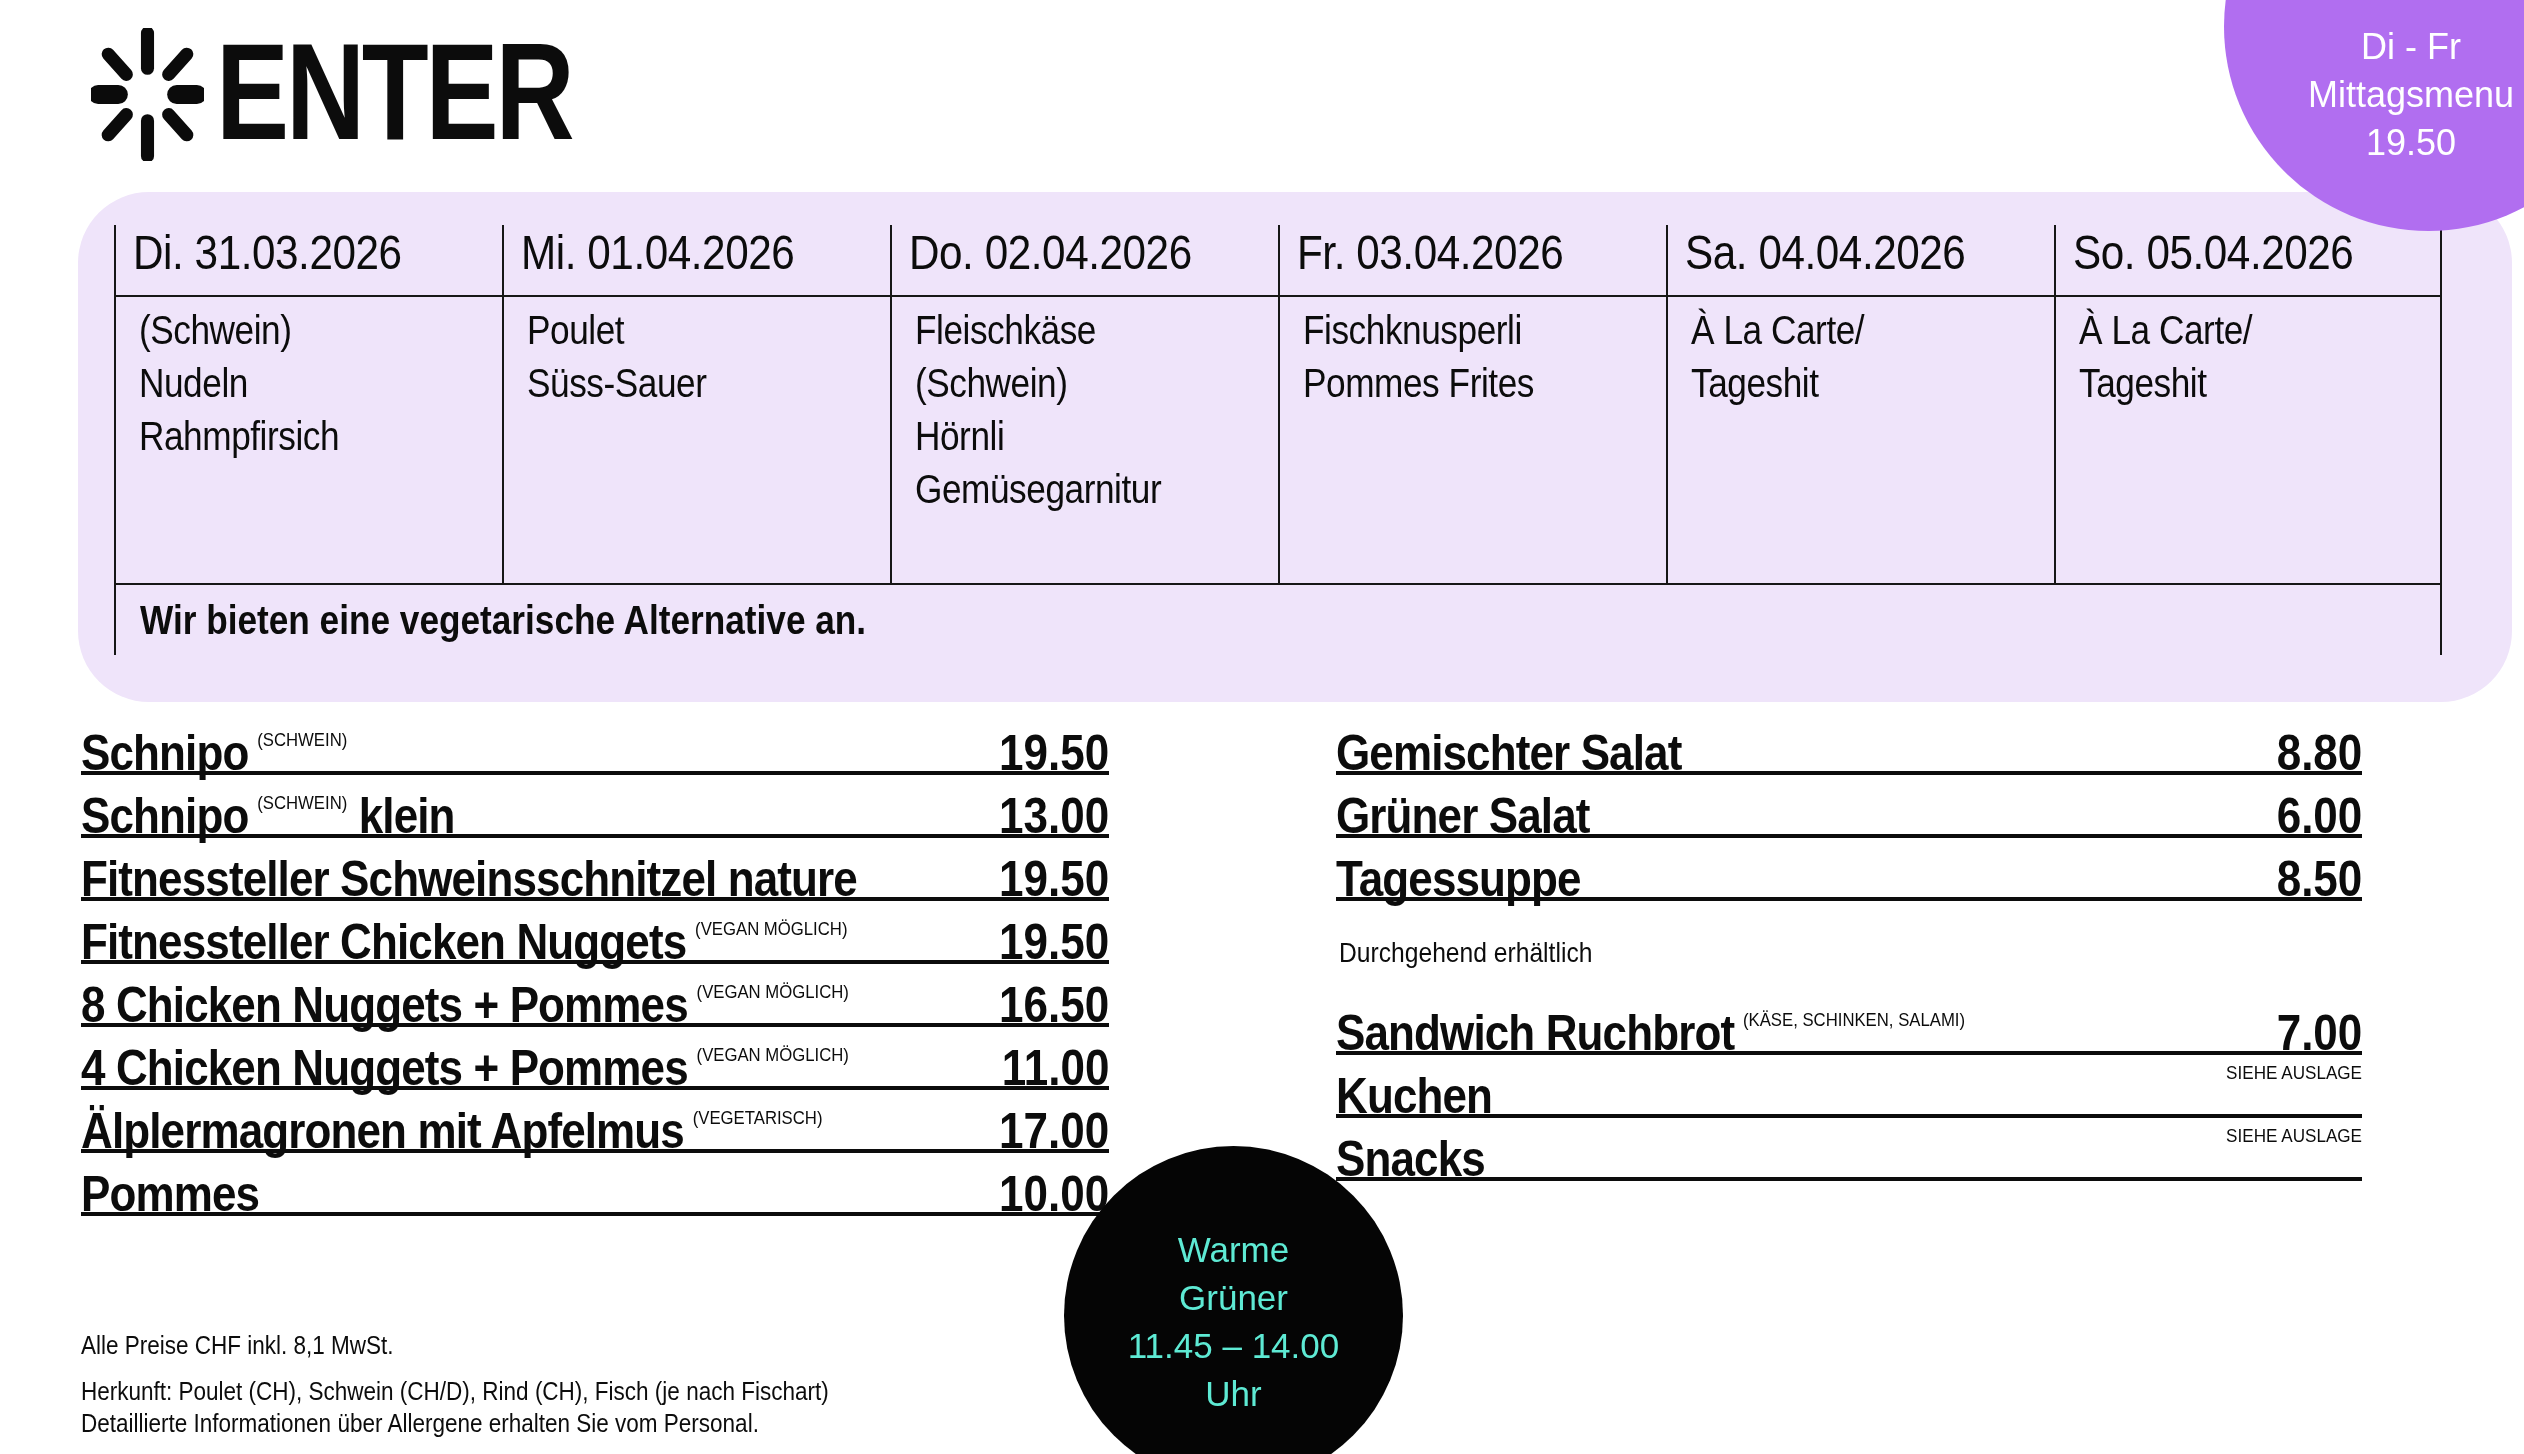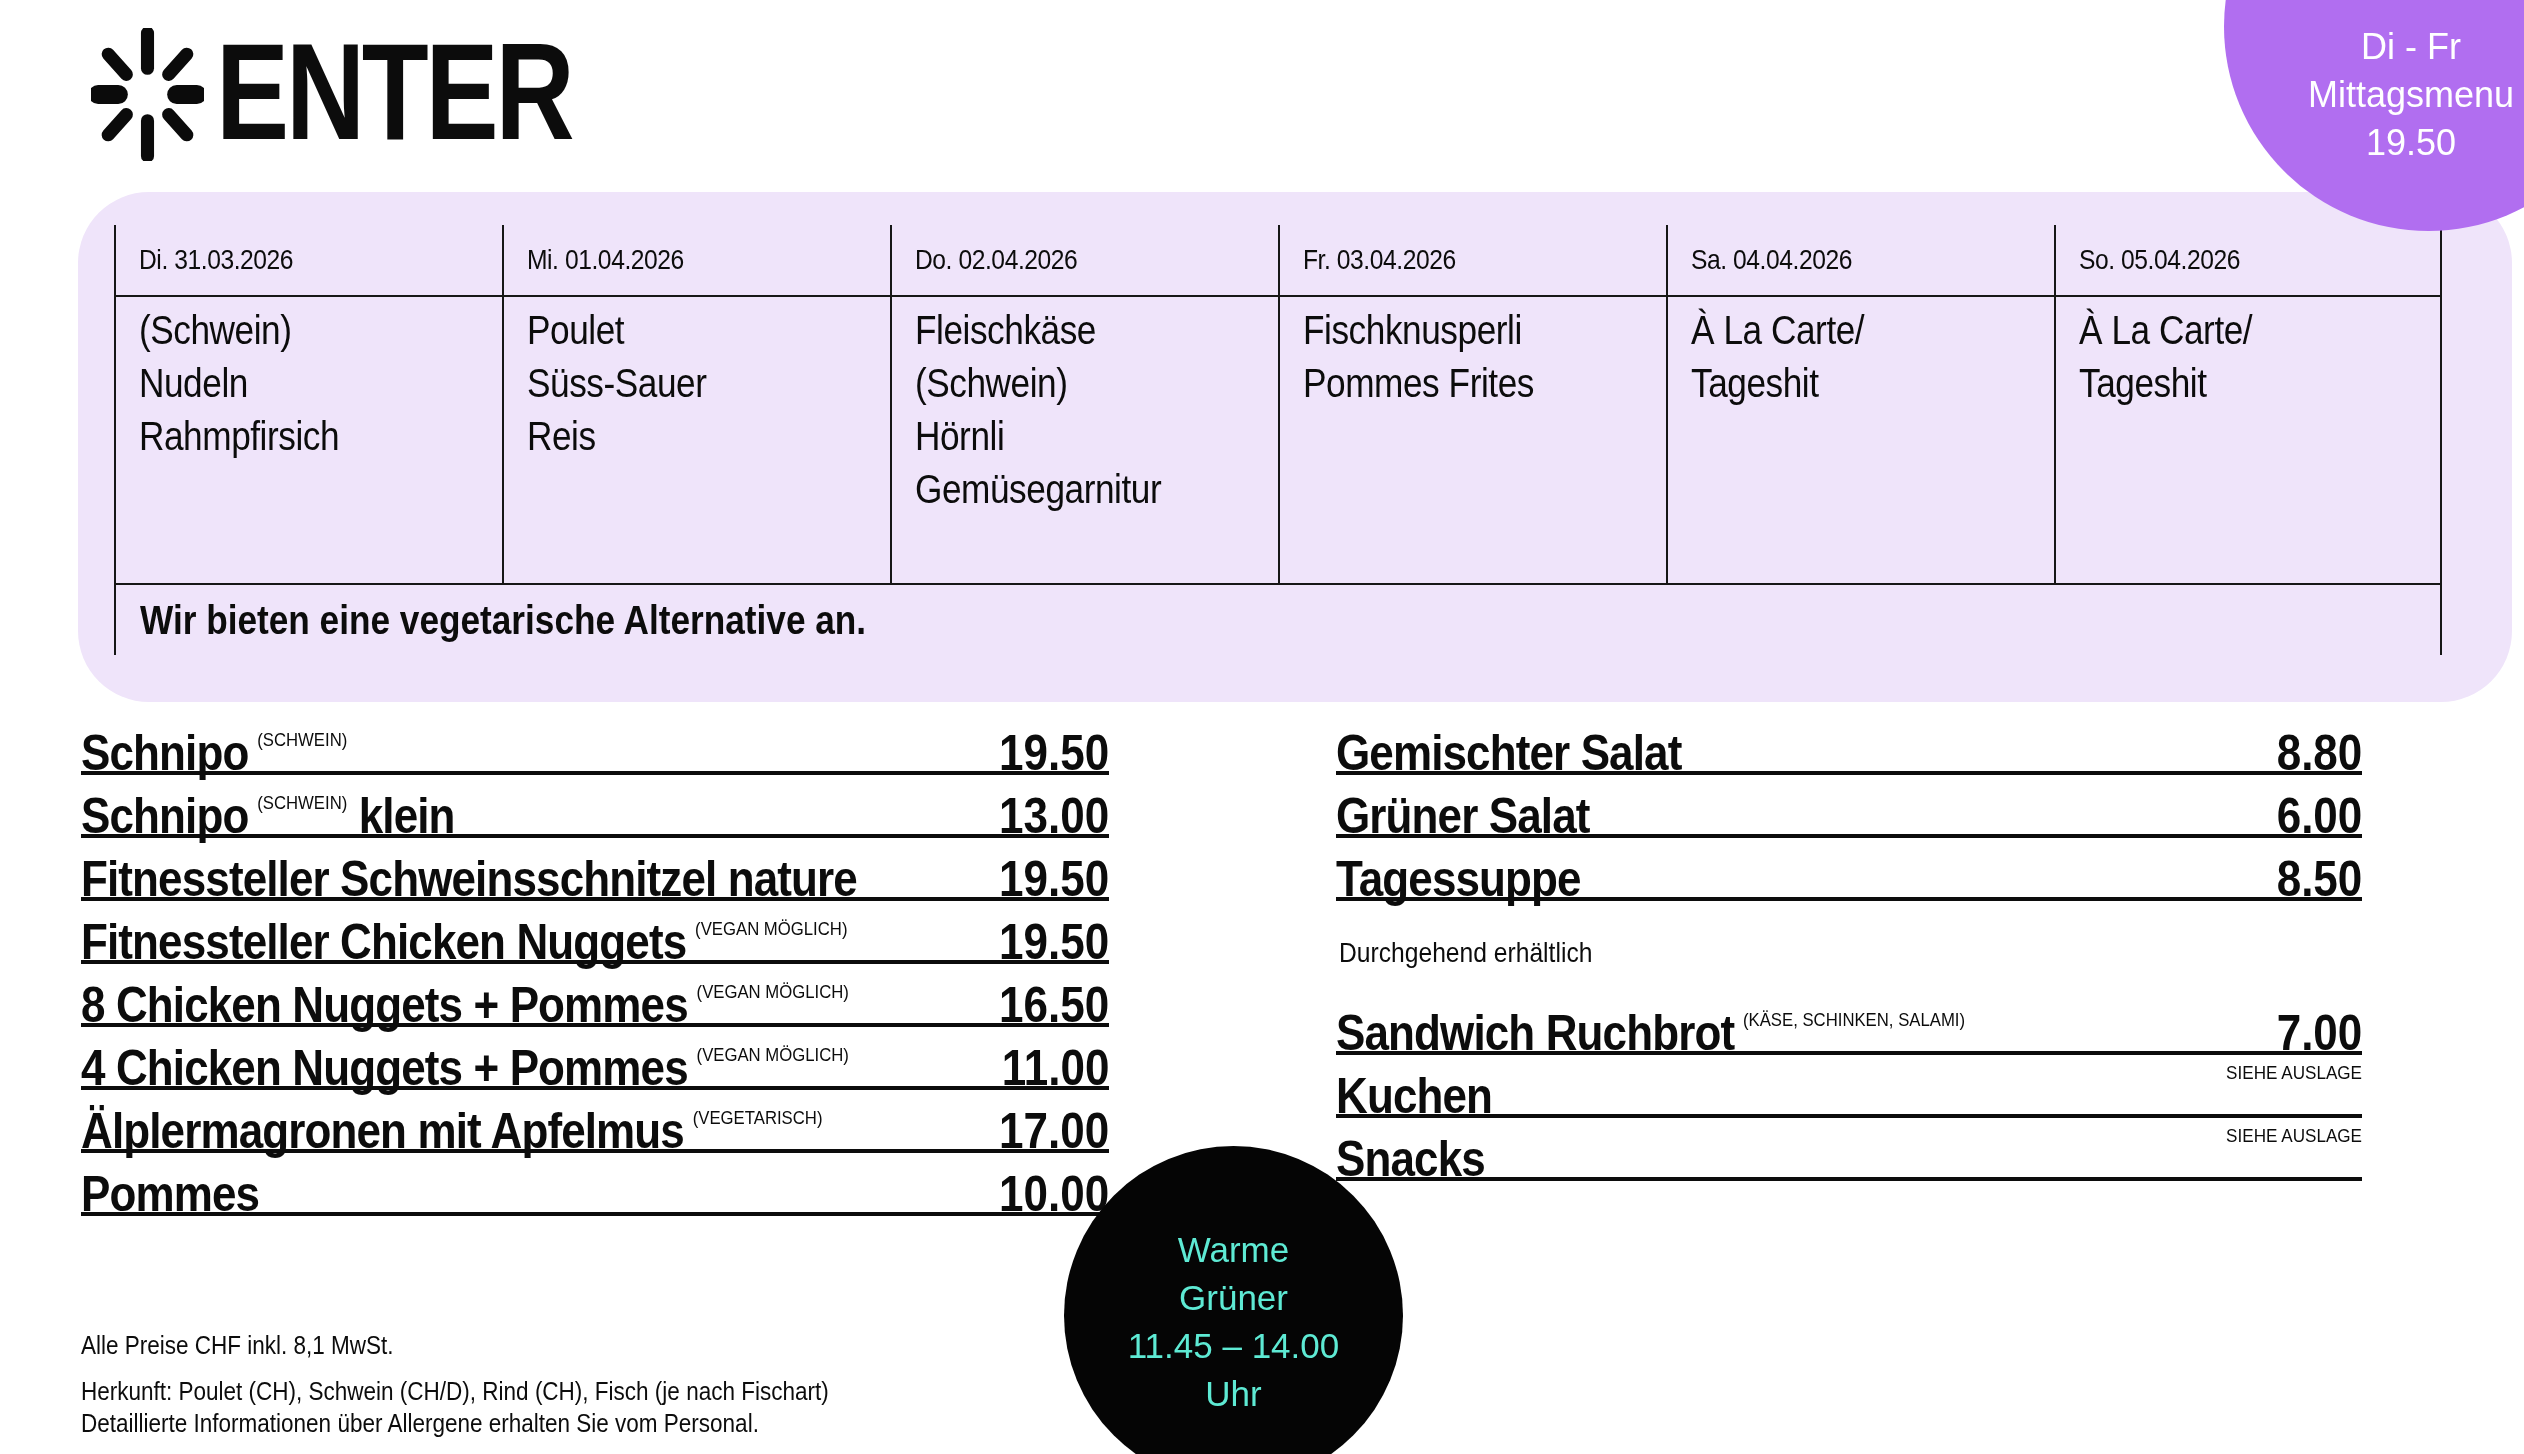--- a/index.html
+++ b/index.html
@@ -18,21 +18,21 @@
   }
   
   .badge{position:absolute;left:2224px;top:-178px;width:409px;height:409px;border-radius:50%;z-index:5;}
   .badge-text{position:absolute;left:0;top:201px;width:374px;text-align:center;
     font-size:36px;line-height:48px;font-weight:400;}
   
   .week-card{position:absolute;left:78px;top:192px;width:2434px;height:510px;border-radius:71px;z-index:1;}
   .week-grid{position:absolute;left:36px;top:33px;width:2328px;height:360px;
     display:grid;grid-template-columns:repeat(6,1fr);grid-template-rows:72px 1fr;}
   .day-date{border-left:2px solid var(--line);border-bottom:2px solid var(--line);
-    display:flex;align-items:center;padding-left:23px;font-size:28px;letter-spacing:-0.5px;overflow:hidden;}
+    display:flex;align-items:flex-start;padding-left:17px;font-size:48px;letter-spacing:-0.5px;overflow:hidden;}
   .day-body{border-left:2px solid var(--line);border-bottom:2px solid var(--line);
     padding:7px 8px 0 23px;font-size:40px;line-height:53px;letter-spacing:-0.5px;overflow:hidden;}
   .rb{border-right:2px solid var(--line);}
   .cond{display:inline-block;transform:scaleX(0.88);transform-origin:left center;white-space:nowrap;}
   .week-note-row{position:absolute;left:36px;top:393px;width:2328px;height:70px;
     border-left:2px solid var(--line);border-right:2px solid var(--line);
     display:flex;align-items:center;padding-left:24px;box-sizing:border-box;font-size:40px;font-weight:bold;}
   
   .menu-list{position:absolute;}
   .item-row{position:relative;height:59px;border-bottom:4.5px solid #0c0c0c;}
@@ -98,21 +98,20 @@
         <span class="cond">So. 05.04.2026</span>
       </div>
       <div class="day-body">
         <div><span class="cond">(Schwein)</span></div>
         <div><span class="cond">Nudeln</span></div>
         <div><span class="cond">Rahmpfirsich</span></div>
       </div>
       <div class="day-body">
         <div><span class="cond">Poulet</span></div>
         <div><span class="cond">Süss-Sauer</span></div>
-        <div><span class="cond">Reis</span></div>
       </div>
       <div class="day-body">
         <div><span class="cond">Fleischkäse</span></div>
         <div><span class="cond">(Schwein)</span></div>
         <div><span class="cond">Hörnli</span></div>
         <div><span class="cond">Gemüsegarnitur</span></div>
       </div>
       <div class="day-body">
         <div><span class="cond">Fischknusperli</span></div>
         <div><span class="cond">Pommes Frites</span></div>

